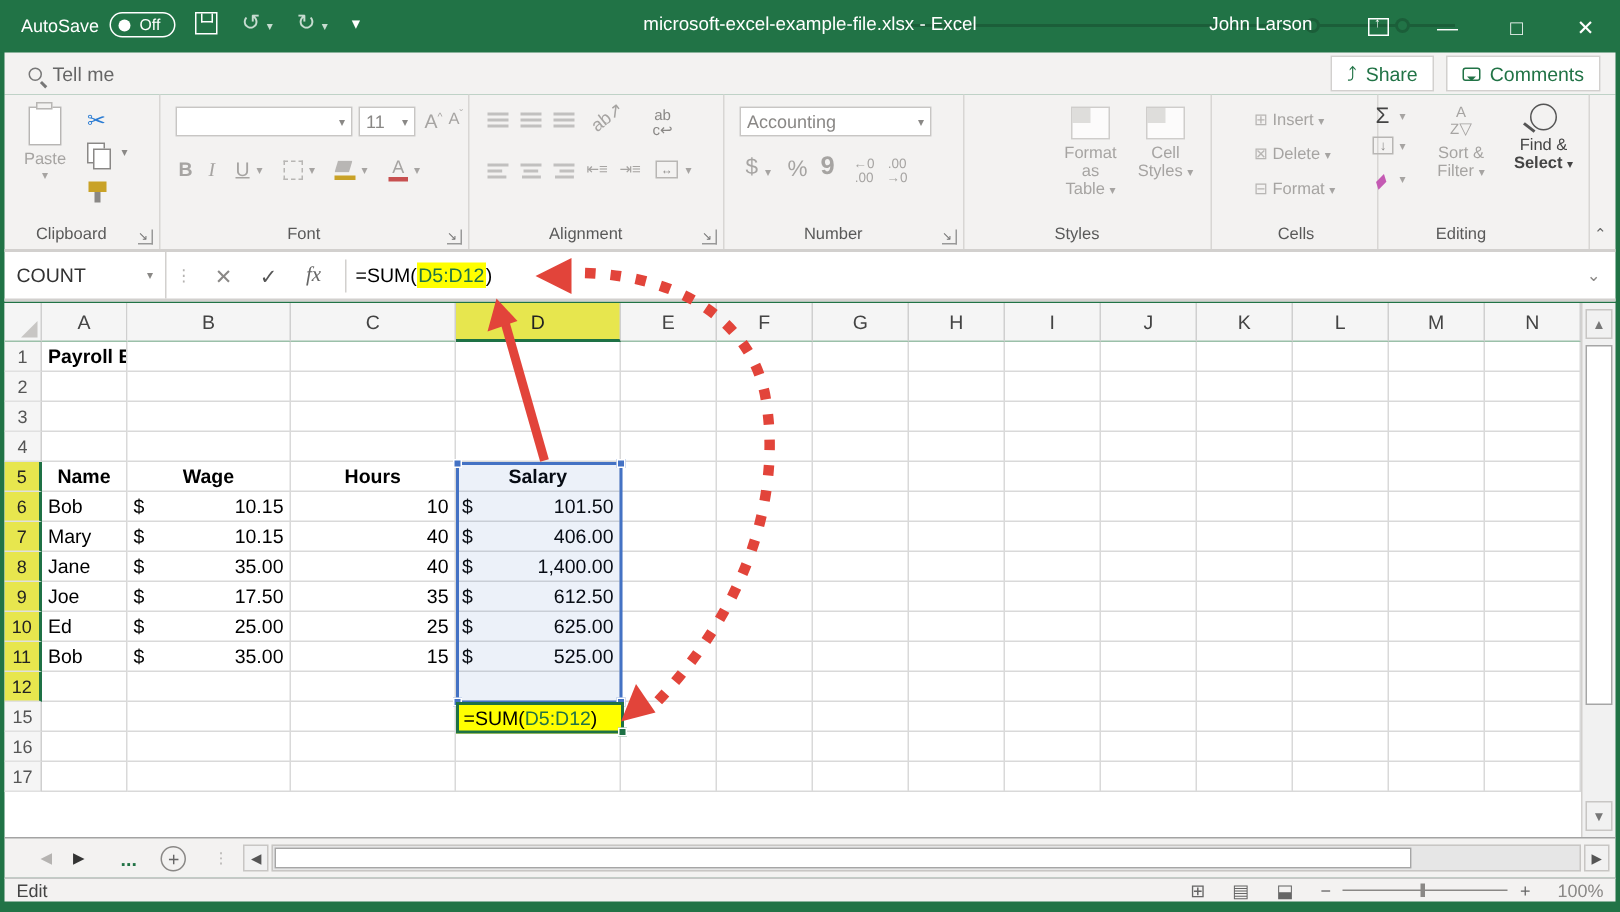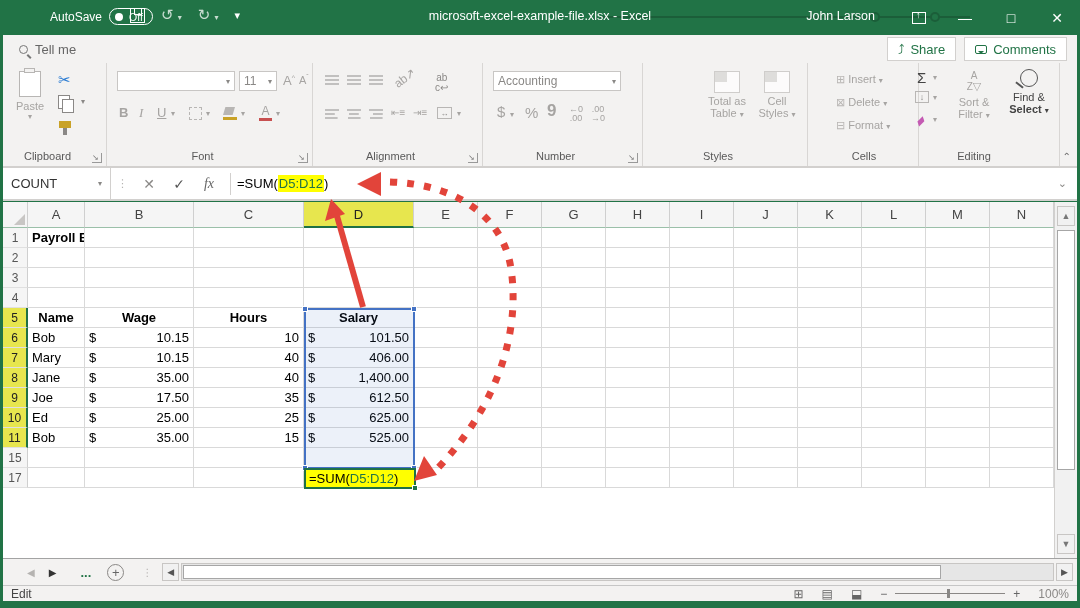--- a/index.html
+++ b/index.html
@@ -4,21 +4,21 @@
 <style>
   * { margin:0; padding:0; box-sizing:border-box; }
   html,body { width:1080px; height:608px; overflow:hidden; }
   body { font-family:"Liberation Sans", sans-serif; background:#217346; position:relative; }
   .app { position:absolute; inset:0; }
 
   
   .titlebar { position:absolute; left:0; top:0; width:1080px; height:35px; background:#217346; color:#fff; }
   .titlebar .deco { position:absolute; top:16px; left:600px; width:370px; height:2px; background:rgba(0,0,0,.18); }
   .titlebar .deco i { position:absolute; top:-4px; width:10px; height:10px; border:2px solid rgba(0,0,0,.18); border-radius:50%; background:#217346; }
-  .autosave { position:absolute; left:14px; top:8px; font-size:12px; display:flex; align-items:center; gap:7px;margin-left:36px; }
+  .autosave { position:absolute; left:14px; top:8px; font-size:12px; display:flex; align-items:center; gap:7px; }
   .pill { border:1px solid #fff; border-radius:10px; height:17px; padding:0 9px 0 5px; display:flex; align-items:center; gap:6px; font-size:10.5px; }
   .pill .dot { width:8px; height:8px; background:#fff; border-radius:50%; }
   .qat { position:absolute; left:130px; top:6px; display:flex; align-items:center; gap:16px; }
   .saveicon { width:15px; height:15px; border:1.6px solid #fff; position:relative; }
   .saveicon::before { content:""; position:absolute; left:3px; top:0; width:6px; height:5px; border:1.4px solid #fff; border-top:none; }
   .qbtn { color:rgba(255,255,255,.75); font-size:15px; }
   .qsep { font-size:11px; color:#fff; letter-spacing:-1px; }
   .wtitle { position:absolute; left:0; right:0; top:9px; text-align:center; font-size:12.5px; color:#fff; }
   .tuser { position:absolute; right:205px; top:9px; font-size:12.5px; }
   .wbtns { position:absolute; right:0; top:0; height:35px; display:flex; align-items:center; }
@@ -264,21 +264,21 @@
       <span class="gray" style="position:absolute;left:64px;top:38px;font-size:17px;font-weight:bold">9</span>
       <span class="mini" style="position:absolute;left:86px;top:42px">←0<br>.00</span>
       <span class="mini" style="position:absolute;left:108px;top:42px">.00<br>→0</span>
       <div class="glabel">Number</div>
       <div class="launch">↘</div>
     </div>
 
     <div class="group" style="left:640px;width:165px">
       <div style="position:absolute;left:60px;top:8px;text-align:center;width:48px">
         <span class="sq"></span>
-        <div class="gray"><span>Total as</span><br><span>Table</span> <span style="font-size:8px">▾</span></div>
+        <div class="gray"><span>Format as</span><br><span>Table</span> <span style="font-size:8px">▾</span></div>
       </div>
       <div style="position:absolute;left:112px;top:8px;text-align:center;width:44px">
         <span class="sq"></span>
         <div class="gray"><span>Cell</span><br><span>Styles</span> <span style="font-size:8px">▾</span></div>
       </div>
       <div class="glabel">Styles</div>
     </div>
 
     <div class="group" style="left:821px;width:95px">
       <div class="gray" style="position:absolute;left:12px;top:10px"><span style="color:#b8b6b4">⊞</span> <span>Insert</span> <span style="font-size:8px">▾</span></div>
@@ -560,21 +560,55 @@
         <div class="cell" style="width: 64px;"></div>
         <div class="cell" style="width: 64px;"></div>
         <div class="cell" style="width: 64px;"></div>
         <div class="cell" style="width: 64px;"></div>
         <div class="cell" style="width: 64px;"></div>
         <div class="cell" style="width: 64px;"></div>
         <div class="cell" style="width: 64px;"></div>
         <div class="cell" style="width: 64px;"></div>
       </div>
       <div class="grow">
+        <div class="rowhdr hl">12</div>
+        <div class="cell" style="width: 57px;"></div>
+        <div class="cell" style="width: 109px;"></div>
+        <div class="cell" style="width: 110px;"></div>
+        <div class="cell" style="width: 110px;"></div>
+        <div class="cell" style="width: 64px;"></div>
+        <div class="cell" style="width: 64px;"></div>
+        <div class="cell" style="width: 64px;"></div>
+        <div class="cell" style="width: 64px;"></div>
+        <div class="cell" style="width: 64px;"></div>
+        <div class="cell" style="width: 64px;"></div>
+        <div class="cell" style="width: 64px;"></div>
+        <div class="cell" style="width: 64px;"></div>
+        <div class="cell" style="width: 64px;"></div>
+        <div class="cell" style="width: 64px;"></div>
+      </div>
+      <div class="grow">
         <div class="rowhdr">15</div>
+        <div class="cell" style="width: 57px;"></div>
+        <div class="cell" style="width: 109px;"></div>
+        <div class="cell" style="width: 110px;"></div>
+        <div class="cell" style="width: 110px;"></div>
+        <div class="cell" style="width: 64px;"></div>
+        <div class="cell" style="width: 64px;"></div>
+        <div class="cell" style="width: 64px;"></div>
+        <div class="cell" style="width: 64px;"></div>
+        <div class="cell" style="width: 64px;"></div>
+        <div class="cell" style="width: 64px;"></div>
+        <div class="cell" style="width: 64px;"></div>
+        <div class="cell" style="width: 64px;"></div>
+        <div class="cell" style="width: 64px;"></div>
+        <div class="cell" style="width: 64px;"></div>
+      </div>
+      <div class="grow">
+        <div class="rowhdr">16</div>
         <div class="cell" style="width: 57px;"></div>
         <div class="cell" style="width: 109px;"></div>
         <div class="cell" style="width: 110px;"></div>
         <div class="cell" style="width: 110px;"></div>
         <div class="cell" style="width: 64px;"></div>
         <div class="cell" style="width: 64px;"></div>
         <div class="cell" style="width: 64px;"></div>
         <div class="cell" style="width: 64px;"></div>
         <div class="cell" style="width: 64px;"></div>
         <div class="cell" style="width: 64px;"></div>

